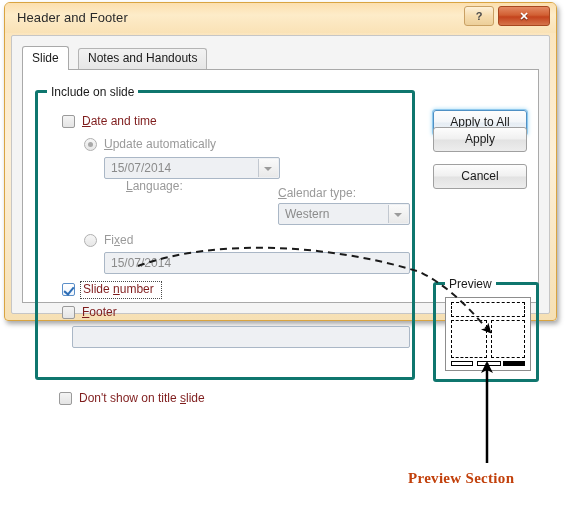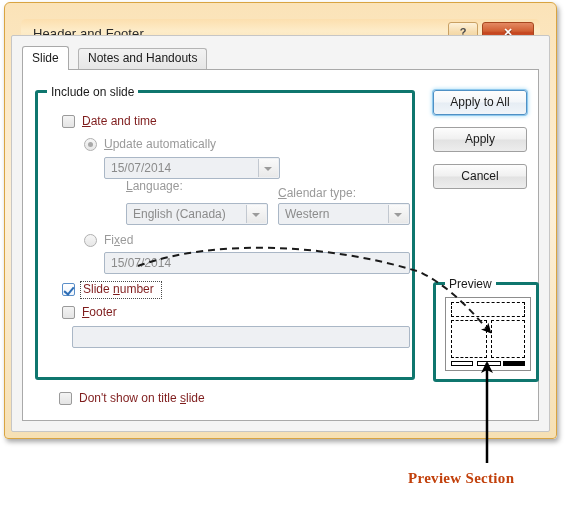--- a/index.html
+++ b/index.html
@@ -16,27 +16,27 @@
     color: #000000;
     overflow: hidden;
   }
 
   
   #dialog {
     position: absolute;
     left: 4px;
     top: 2px;
     width: 553px;
-    height: 437px;
+    height: 319px;
     border: 1px solid #d9a441;
     border-radius: 6px 6px 4px 4px;
     background: linear-gradient(to bottom, #fbe3b8 0%, #fdf0d8 48%, #f6e0b4 100%);
     box-shadow: 2px 3px 5px rgba(0,0,0,0.35);
     box-sizing: border-box;
-    padding: 16px;
+    padding: 0;
   }
   #titlebar {
     position: relative;
     height: 30px;
     border-radius: 5px 5px 0 0;
     background: linear-gradient(to bottom, #fcdfae 0%, #fdecc9 40%, #fae2b6 100%);
   }
   #title-text {
     position: absolute;
     left: 12px;
@@ -274,20 +274,21 @@
     background: linear-gradient(to bottom, #fdfdfd 0%, #f0f0f0 48%, #e2e2e2 52%, #ededed 100%);
     font-size: 12px;
     line-height: 23px;
     text-align: center;
     color: #1a1a1a;
   }
   .btn.default {
     border-color: #4f90c4;
     box-shadow: 0 0 0 1px #8fc9ee, 0 0 4px 1px #a9dcf5;
     background: linear-gradient(to bottom, #fdfdfd 0%, #f3f6f9 48%, #e6edf4 52%, #f0f5f9 100%);
+    margin-top: 20px;
   }
   #btn-applyall { left: 410px; top: 20px; }
   #btn-apply    { left: 410px; top: 57px; }
   #btn-cancel   { left: 410px; top: 94px; }
 
   
   #preview-thumb {
     position: absolute;
     left: 9px;
     top: 12px;
@@ -365,24 +366,20 @@
 
         <div class="radio sel" style="left:46px; top:45px;"></div>
         <span class="ctl-label dis" style="left:66px; top:44px;"><span class="ul">U</span>pdate automatically</span>
 
         <div class="combo" style="left:66px; top:64px; width:176px;">
           <span class="cval">15/07/2014</span>
           <span class="cbtn"></span>
         </div>
 
         <span class="ctl-label dis" style="left:88px; top:86px;"><span class="ul">L</span>anguage:</span>
-        <div class="combo" style="left:88px; top:110px; width:142px;">
-          <span class="cval">English (Canada)</span>
-          <span class="cbtn"></span>
-        </div>
 
         <span class="ctl-label dis" style="left:240px; top:93px;"><span class="ul">C</span>alendar type:</span>
         <div class="combo" style="left:240px; top:110px; width:132px;">
           <span class="cval">Western</span>
           <span class="cbtn"></span>
         </div>
 
         <div class="radio" style="left:46px; top:141px;"></div>
         <span class="ctl-label dis" style="left:66px; top:140px;">Fi<span class="ul">x</span>ed</span>
 

